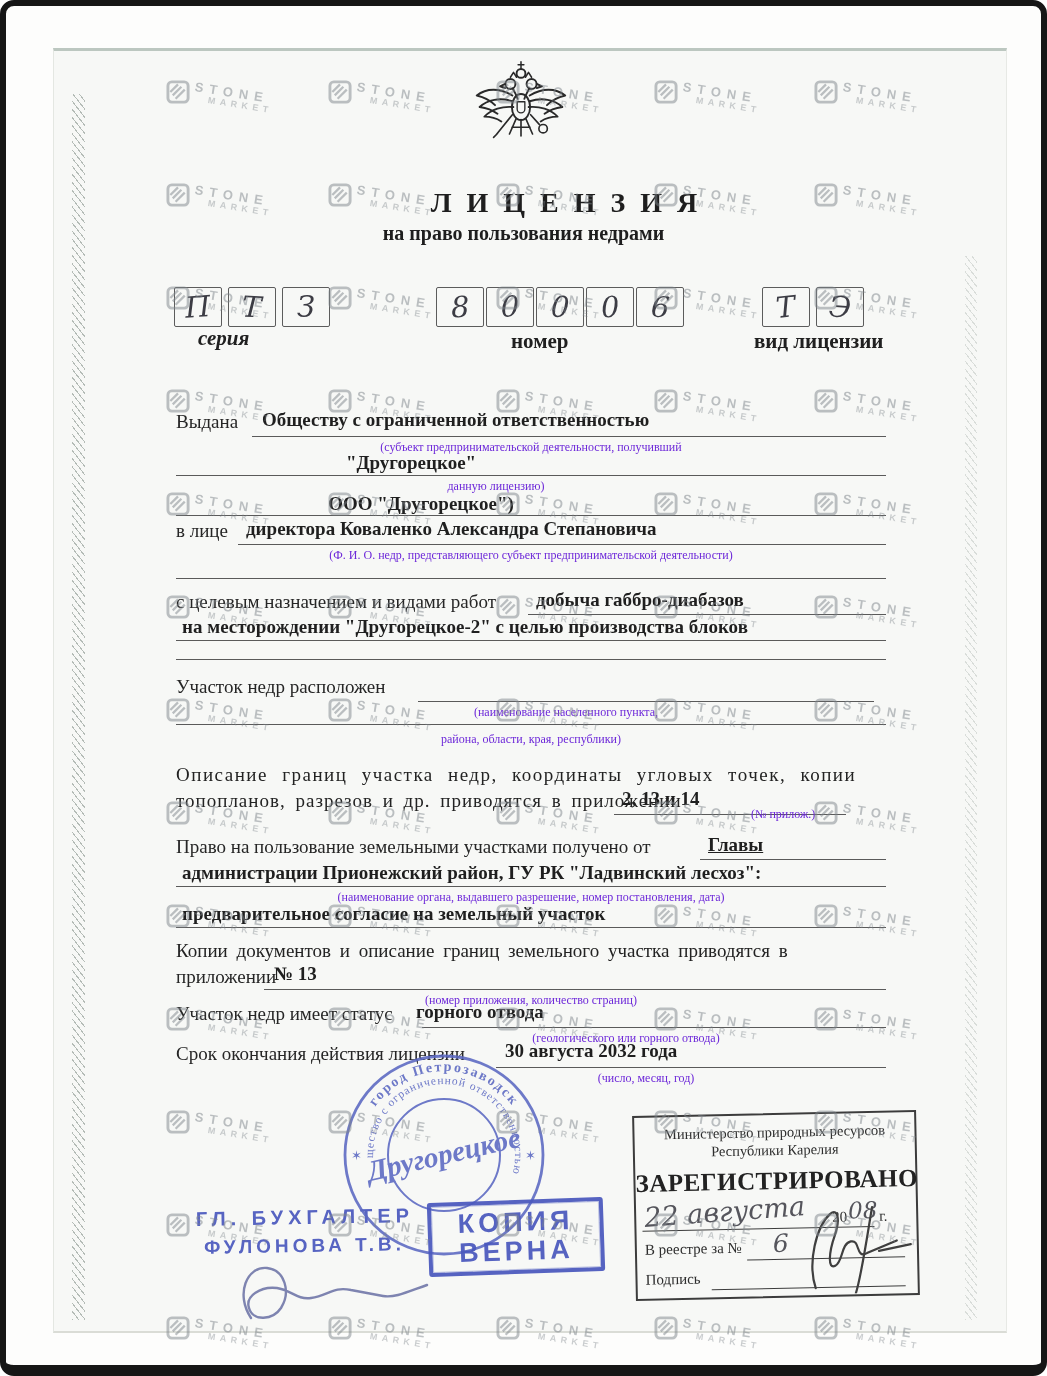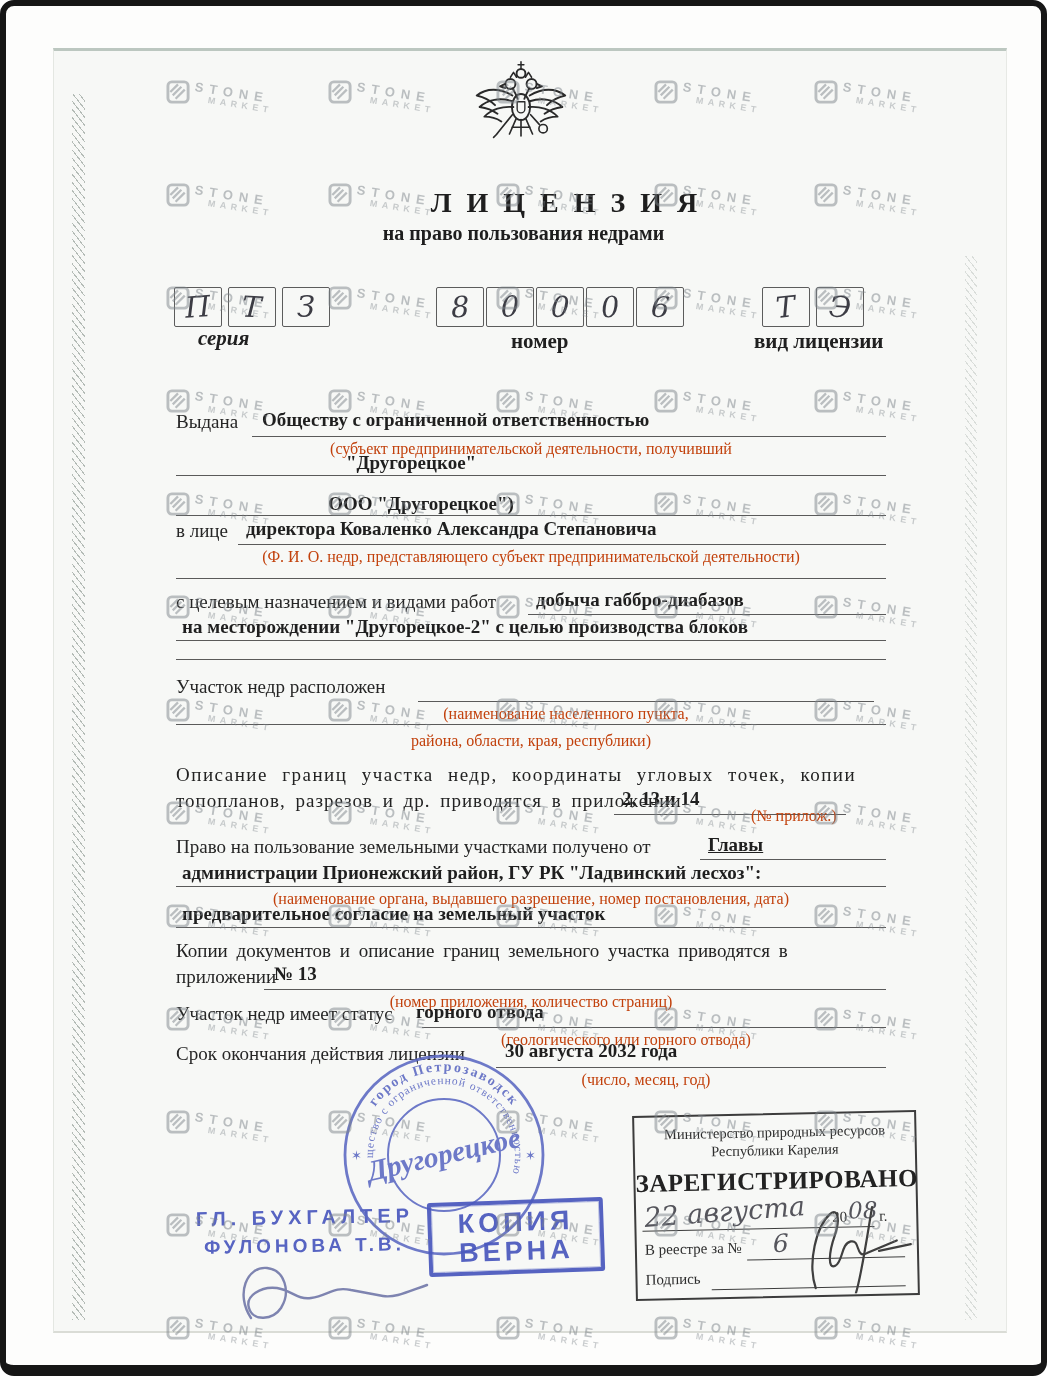--- a/index.html
+++ b/index.html
@@ -6,21 +6,21 @@
   #frame{position:relative;width:1047px;height:1376px;background:#fdfdfc;overflow:hidden;
          box-sizing:border-box;border:6px solid #161616;border-bottom-width:11px;border-radius:14px;}
   #paper{position:absolute;left:47px;top:42px;width:952px;height:1280px;
          background:#f7f8f6;border-top:3px solid #bcc7c0;border-left:1px solid #e4e7e2;
          border-right:1px solid #e7e9e5;border-bottom:2px solid #dadcd6;}
   .hatch{position:absolute;background:repeating-linear-gradient(52deg,rgba(125,138,130,.55) 0 1px,transparent 1px 5px);}
   .doc, .doc *{font-family:"Liberation Serif",serif;}
   .abs{position:absolute;}
   .lbl{font-size:19px;color:#262626;white-space:nowrap;}
   .val{font-size:19px;font-weight:700;color:#1f1f1f;white-space:nowrap;}
-  .cap{font-size:16px;color:#c2410c;white-space:nowrap;}
+  .cap{font-size:12px;color:#6d28d9;white-space:nowrap;}
   .para{font-size:19px;color:#232323;white-space:nowrap;}
   .rule{position:absolute;height:0;border-top:1.5px solid #5a5a5a;}
   .title{width:100%;text-align:center;font-size:28px;font-weight:700;letter-spacing:15px;color:#1e1e1e;padding-left:48px;}
   .subtitle{width:100%;text-align:center;font-size:20px;font-weight:700;color:#1e1e1e;}
   .cbox{position:absolute;width:46px;height:38px;border:1.7px solid #5c5c5c;border-radius:2px;
         display:flex;align-items:center;justify-content:center;background:transparent;}
   .hand{font-family:"DejaVu Serif",serif;font-style:italic;color:#3c3c44;}
   .cbox .hand{font-size:29px;}
   .boxlbl{font-size:21px;font-weight:700;color:#202020;white-space:nowrap;}
   
@@ -121,20 +121,21 @@
       <span class="hand" style="transform:rotate(4deg);">Э</span>
     </div>
   <div class="abs boxlbl" style="left:748px;top:323px;">вид лицензии</div>
 
   <div class="abs lbl" style="left:170px;top:405px;">Выдана</div>
   <div class="abs val" style="left:256px;top:403px;">Обществу с ограниченной ответственностью</div>
   <div class="rule" style="left:246px;top:430px;width:634px;"></div>
   <div class="abs cap" style="left:170px;top:434px;width:710px;text-align:center;">(субъект предпринимательской деятельности, получивший</div>
   <div class="abs val" style="left:170px;top:446px;width:470px;text-align:center;">"Другорецкое"</div>
   <div class="rule" style="left:170px;top:469px;width:710px;"></div>
+  <div class="abs cap" style="left:170px;top:473px;width:640px;text-align:center;">данную лицензию)</div>
   <div class="abs val" style="left:170px;top:487px;width:490px;text-align:center;">ООО "Другорецкое")</div>
   <div class="rule" style="left:170px;top:509px;width:710px;"></div>
 
   <div class="abs lbl" style="left:170px;top:514px;">в лице</div>
   <div class="abs val" style="left:240px;top:512px;">директора Коваленко Александра Степановича</div>
   <div class="rule" style="left:232px;top:538px;width:648px;"></div>
   <div class="abs cap" style="left:170px;top:542px;width:710px;text-align:center;">(Ф. И. О. недр, представляющего субъект предпринимательской деятельности)</div>
   <div class="rule" style="left:170px;top:572px;width:710px;"></div>
 
   <div class="abs lbl" style="left:170px;top:585px;">с целевым назначением и видами работ</div>

